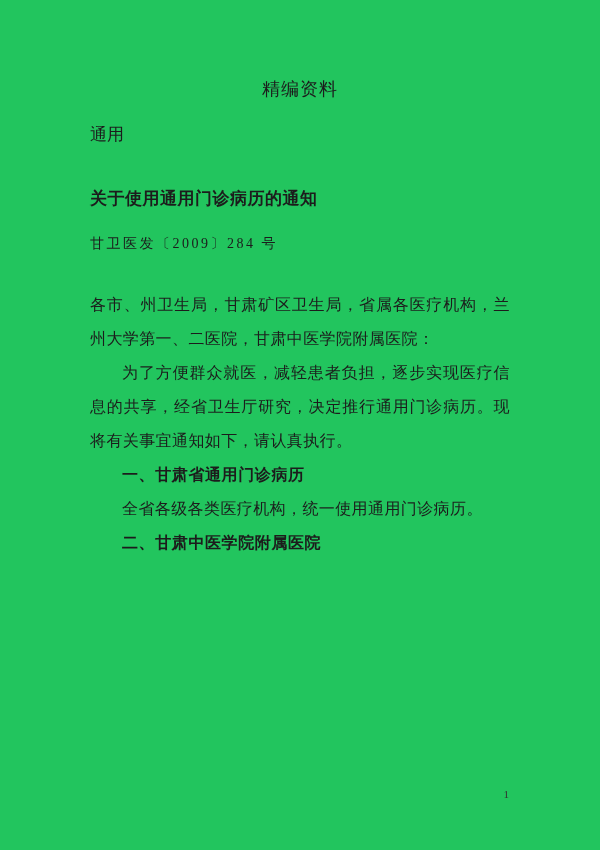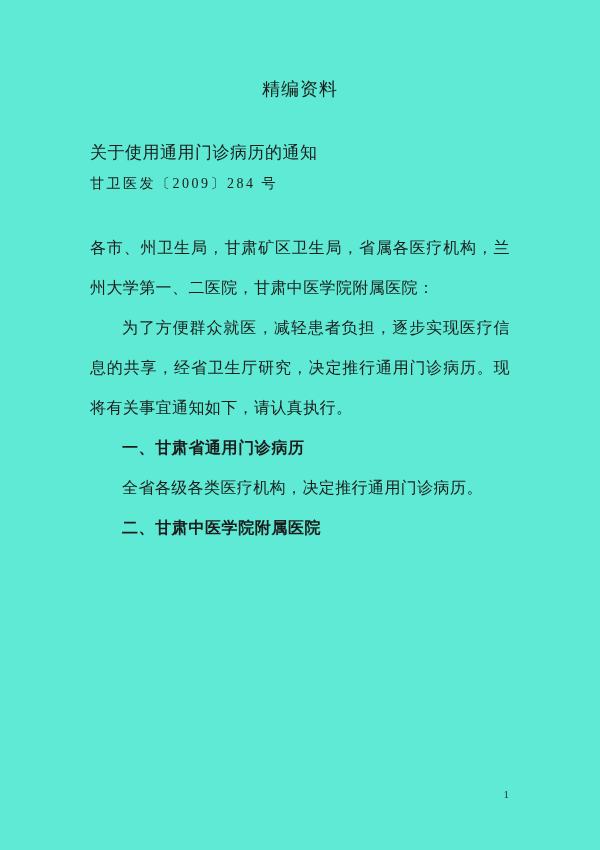--- a/index.html
+++ b/index.html
@@ -5,21 +5,21 @@
   html, body {
     margin: 0;
     padding: 0;
     background: #ffffff;
   }
   .page {
     position: relative;
     width: 600px;
     height: 850px;
     margin: 0 auto;
-    background: #5eead4;
+    background: #22c55e;
     color: #1c1c1c;
     font-family: "Liberation Serif", serif;
     box-sizing: border-box;
     padding: 78px 90px 0 90px;
     overflow: hidden;
   }
   .watermark {
     text-align: center;
     font-size: 18px;
     line-height: 22px;
@@ -34,33 +34,33 @@
   }
   .category {
     margin-top: 24px;
     font-size: 17px;
     line-height: 22px;
   }
   .doc-title {
     margin: 42px 0 0 0;
     font-size: 17px;
     line-height: 22px;
-    font-weight: normal;
+    font-weight: bold;
     letter-spacing: 0.5px;
   }
   .doc-number {
-    margin-top: 11px;
+    margin-top: 25px;
     font-size: 14px;
     line-height: 18px;
     letter-spacing: 2.5px;
   }
   .doc-body {
     margin-top: 35px;
     font-size: 16px;
-    line-height: 40px;
+    line-height: 34px;
     text-align: justify;
     letter-spacing: 0.4px;
   }
   .doc-body p {
     margin: 0;
   }
   .indent {
     text-indent: 2em;
   }
   .section-heading {
@@ -78,28 +78,29 @@
   }
 </style>
 </head>
 <body>
 
 <div class="page">
 
   <div class="watermark">精编资料</div>
 
 
+  <div class="category">通用</div>
 
   <h1 class="doc-title">关于使用通用门诊病历的通知</h1>
 
   <div class="doc-number">甘卫医发〔2009〕284 号</div>
 
   <div class="doc-body">
     <p>各市、州卫生局，甘肃矿区卫生局，省属各医疗机构，兰州大学第一、二医院，甘肃中医学院附属医院：</p>
     <p class="indent">为了方便群众就医，减轻患者负担，逐步实现医疗信息的共享，经省卫生厅研究，决定推行通用门诊病历。现将有关事宜通知如下，请认真执行。</p>
     <p class="indent section-heading">一、甘肃省通用门诊病历</p>
-    <p class="indent">全省各级各类医疗机构，决定推行通用门诊病历。</p>
+    <p class="indent">全省各级各类医疗机构，统一使用通用门诊病历。</p>
     <p class="indent section-heading">二、甘肃中医学院附属医院</p>
   </div>
 
   <div class="page-number">1</div>
 
 </div>
 
 </body></html>

